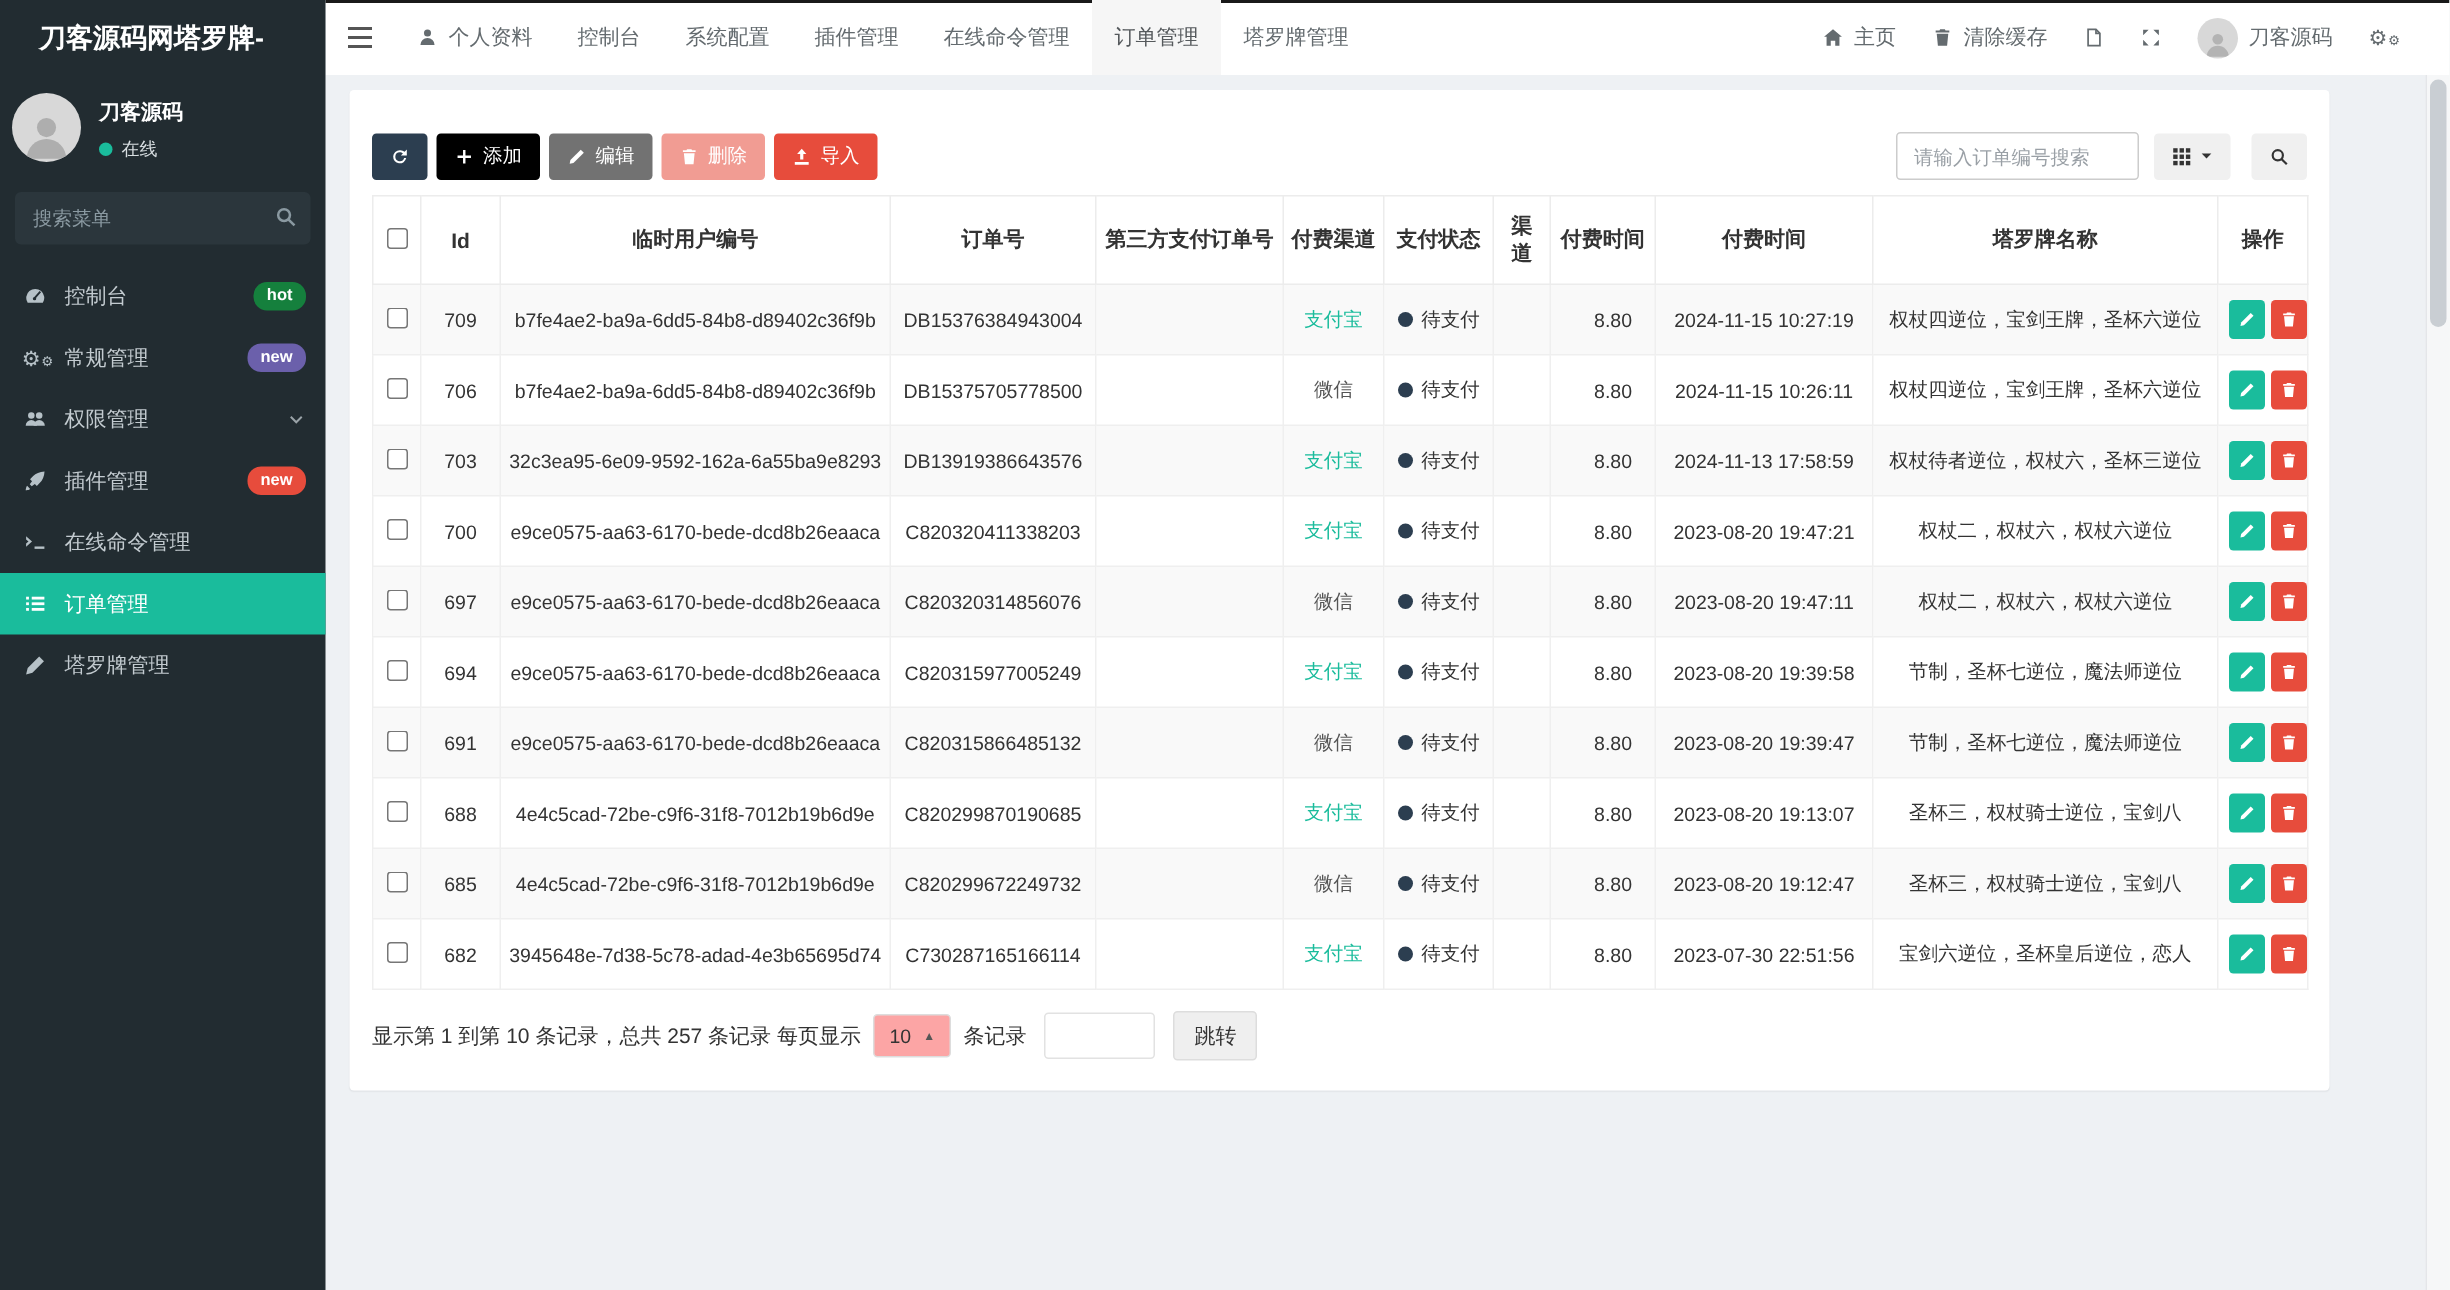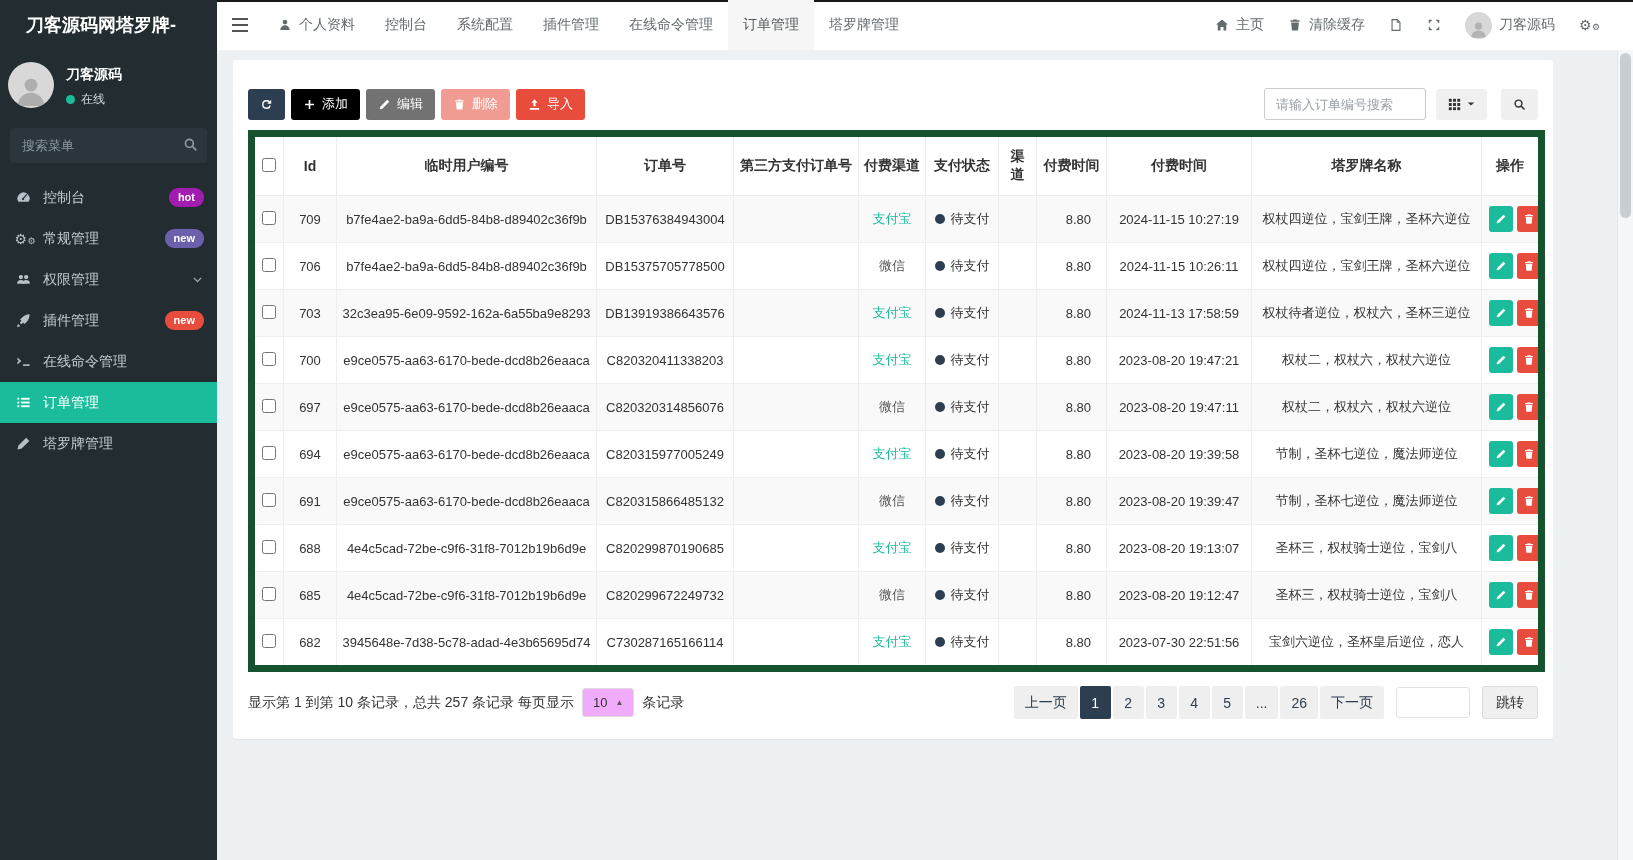--- a/index.html
+++ b/index.html
@@ -69,35 +69,35 @@
   .btn-red { background:#e74c3c; }
   .btn.disabled { opacity:.55; }
   .search-group { margin-left:auto; display:flex; align-items:center; }
   .order-search { width:162px; height:32px; border:1px solid #ccc; border-radius:3px; padding:0 11px; font-size:13px; color:#555; font-family:inherit; margin-right:10px; }
   .order-search::placeholder { color:#9aa0a6; }
   .btn-light { background:#f0f0f0; color:#333; margin-right:0; }
   .btn-light + .btn-light { margin-left:14px; }
   .btn-light .caret svg { width:8px; height:8px; }
 
   
-  .data-table { width:100%; border-collapse:collapse; table-layout:fixed; font-size:13px; color:#333; border:7px solid #14532d; }
+  .data-table { width:100%; border-collapse:collapse; table-layout:fixed; font-size:13px; color:#333; border:1px solid #14532d; }
   .data-table th { font-size:14px; font-weight:bold; padding:11px 5px; border:1px solid #ececec; text-align:center; background:#fff; }
   .data-table td { padding:10px 5px; border:1px solid #efefef; text-align:center; overflow:hidden; white-space:nowrap; }
   .data-table tbody tr:nth-child(odd) { background:#f9f9f9; }
   td.num { text-align:right; padding-right:15px; }
   .pay-dot { display:inline-block; width:10px; height:10px; border-radius:50%; vertical-align:-1px; margin-right:6px; }
   .op-btn { width:24px; height:26px; border:none; border-radius:3px; color:#fff; display:inline-flex; align-items:center; justify-content:center; cursor:pointer; margin:0 2px; }
   .op-btn svg { width:12px; height:12px; }
   .op-edit { background:#1abc9c; }
   .op-del { background:#e74c3c; }
   .row-check { width:14px; height:14px; cursor:pointer; }
 
   
   .table-footer { display:flex; align-items:center; margin-top:14px; font-size:14px; color:#333; }
-  .per-page { display:inline-flex; align-items:center; gap:8px; border:1px solid #ddd; background:#f0abfc; border-radius:3px; padding:6px 10px; margin:0 8px; font-size:13px; cursor:pointer; }
+  .per-page { display:inline-flex; align-items:center; gap:8px; border:1px solid #ddd; background:#fca5a5; border-radius:3px; padding:6px 10px; margin:0 8px; font-size:13px; cursor:pointer; }
   .caret-up { font-size:8px; color:#555; }
   .pager { margin-left:auto; display:flex; align-items:center; }
   .page-btn { min-width:31px; height:33px; display:inline-flex; align-items:center; justify-content:center; padding:0 11px; background:#efefef; color:#2c3e50; font-size:14px; margin-left:2px; border-radius:2px; cursor:pointer; }
   .page-btn.active { background:#2c3e50; color:#fff; }
   .jump-input { width:74px; height:31px; border:1px solid #e2e2e2; border-radius:3px; margin-left:12px; font-size:14px; padding:0 8px; font-family:inherit; }
   .jump-btn { margin-left:12px; background:#efefef; border:1px solid #ddd; height:33px; padding:0 13px; border-radius:3px; font-size:14px; color:#333; font-family:inherit; cursor:pointer; }
 </style>
 </head>
 <body>
 
@@ -132,21 +132,21 @@
     <nav class="menu" id="sidebar-menu">
         <a class="menu-item">
           <span class="mi-icon">
             <svg viewBox="0 0 16 16">
               <path d="M2.6 12.6a6.4 6.4 0 1 1 10.8 0z" fill="currentColor"></path>
               <path d="M7.4 9.5l4.2-4.8" stroke="#222c31" stroke-width="1.4" fill="none"></path>
               <circle cx="7.5" cy="9.7" r="1.2" fill="#222c31"></circle>
             </svg>
           </span>
           <span class="mi-label">控制台</span>
-          <span class="badge" style="background: #a21caf;">hot</span>
+          <span class="badge" style="background: #15803d;">hot</span>
         </a>
         <a class="menu-item">
           <span class="mi-icon">
             <span class="cogs"><span class="cog-big">⚙</span><span class="cog-small">⚙</span></span>
           </span>
           <span class="mi-label">常规管理</span>
           <span class="badge" style="background: rgb(107, 96, 171);">new</span>
         </a>
         <a class="menu-item">
           <span class="mi-icon">
@@ -664,30 +664,19 @@
           </tbody>
       </table>
 
       <div class="table-footer">
         <span>显示第 1 到第 10 条记录，总共 257 条记录 每页显示</span>
         <span class="per-page">
           <span>10</span>
           <span class="caret-up">▲</span>
         </span>
         <span>条记录</span>
-        <div class="pager" id="pager">
-            <span class="page-btn">上一页</span>
-            <span class="page-btn active">1</span>
-            <span class="page-btn">2</span>
-            <span class="page-btn">3</span>
-            <span class="page-btn">4</span>
-            <span class="page-btn">5</span>
-            <span class="page-btn">...</span>
-            <span class="page-btn">26</span>
-            <span class="page-btn">下一页</span>
-          </div>
         <input class="jump-input" style="">
         <button class="jump-btn">跳转</button>
       </div>
     </section>
   </main>
 
 </div>
 
 </body></html>

